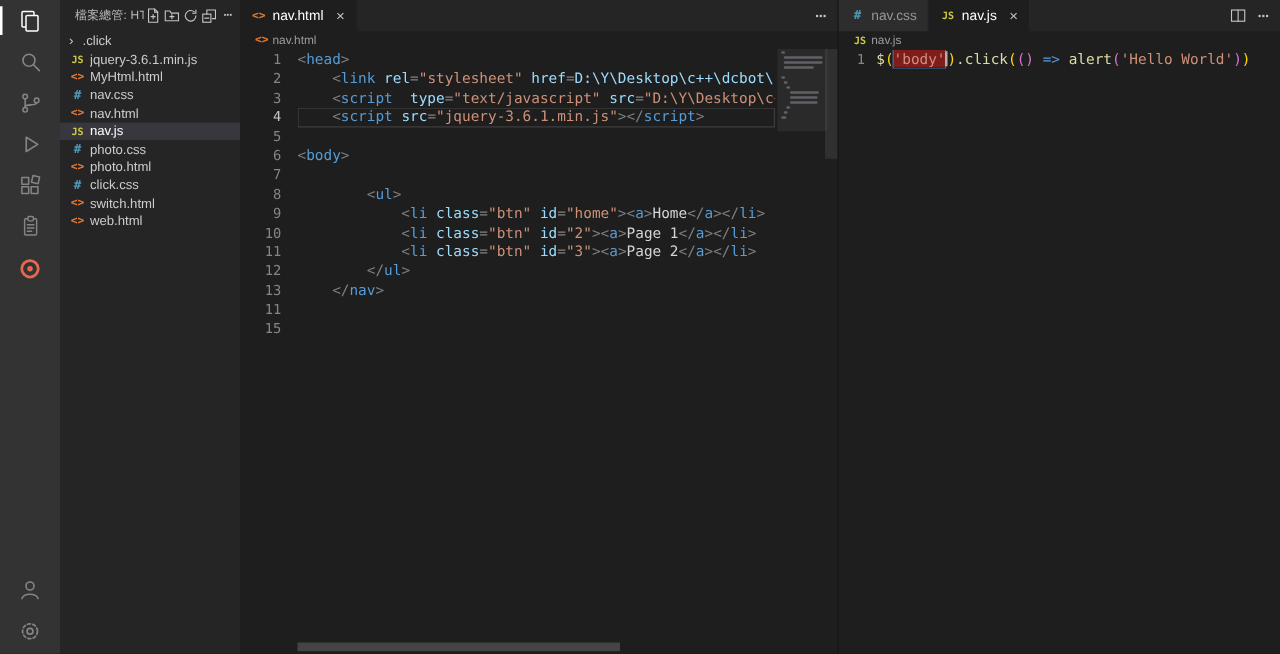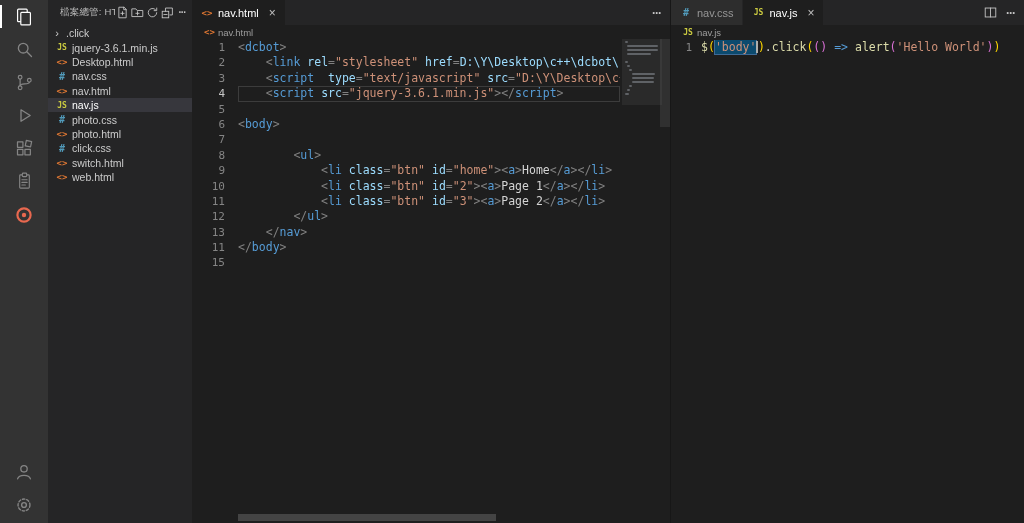--- a/index.html
+++ b/index.html
@@ -61,21 +61,21 @@
   .code-row.active .line-content{box-shadow:inset 0 0 0 1px #3c3c3c}
   .tk-p{color:#808080}
   .tk-tag{color:#569cd6}
   .tk-attr{color:#9cdcfe}
   .tk-str{color:#ce9178}
   .tk-txt{color:#d4d4d4}
   .tk-fn{color:#dcdcaa}
   .tk-kw{color:#569cd6}
   .tk-b1{color:#ffd700}
   .tk-b2{color:#da70d6}
-  .tk-sel{background:#0c4a6e;box-shadow:0 0 0 1px #3e6a96}
+  .tk-sel{background:#7f1d1d;box-shadow:0 0 0 1px #3e6a96}
   .cursor{display:inline-block;width:1.5px;height:12px;background:#aeafad;vertical-align:middle;margin:0 0 2px 0}
 
   
   .minimap{position:absolute;top:2px;right:11px;width:34px}
   .minimap::before{content:"";position:absolute;top:-2px;left:-3px;right:-3px;height:66px;background:rgba(121,121,121,.13)}
   .mini-line{height:2px;margin-bottom:2px;background:#8a8f98;opacity:.55;border-radius:1px}
   .v-scrollbar{position:absolute;top:0;right:0;width:10px;bottom:0}
   .v-thumb{width:100%;height:88px;background:rgba(121,121,121,.2)}
   .h-scrollbar{position:absolute;left:46px;bottom:2px;height:7px;width:420px}
   .h-thumb{width:258px;height:100%;background:rgba(121,121,121,.42)}
@@ -188,21 +188,21 @@
         <div class="file-row folder">
           <span class="chevron">›</span>
           <span class="flabel">.click</span>
         </div>
         <div class="file-row">
           <span class="ficon js">JS</span>
           <span class="flabel">jquery-3.6.1.min.js</span>
         </div>
         <div class="file-row">
           <span class="ficon html">&lt;&gt;</span>
-          <span class="flabel">Desktop.html</span>
+          <span class="flabel">MyHtml.html</span>
         </div>
         <div class="file-row">
           <span class="ficon css">#</span>
           <span class="flabel">nav.css</span>
         </div>
         <div class="file-row">
           <span class="ficon html">&lt;&gt;</span>
           <span class="flabel">nav.html</span>
         </div>
         <div class="file-row selected">
@@ -244,21 +244,21 @@
       </div>
     </div>
     <div class="breadcrumb">
       <span class="ficon html">&lt;&gt;</span>
       <span>nav.html</span>
     </div>
     <div class="editor">
       <div class="code" id="code-left">
           <div class="code-row">
             <span class="line-num">1</span>
-            <span class="line-content"><span class="tk-p">&lt;</span><span class="tk-tag">dcbot</span><span class="tk-p">&gt;</span></span>
+            <span class="line-content"><span class="tk-p">&lt;</span><span class="tk-tag">head</span><span class="tk-p">&gt;</span></span>
           </div>
           <div class="code-row">
             <span class="line-num">2</span>
             <span class="line-content"><span class="tk-txt">    </span><span class="tk-p">&lt;</span><span class="tk-tag">link</span><span class="tk-txt"> </span><span class="tk-attr">rel</span><span class="tk-p">=</span><span class="tk-str">"stylesheet"</span><span class="tk-txt"> </span><span class="tk-attr">href</span><span class="tk-p">=</span><span class="tk-attr">D:\Y\Desktop\c++\dcbot\html\</span></span>
           </div>
           <div class="code-row">
             <span class="line-num">3</span>
             <span class="line-content"><span class="tk-txt">    </span><span class="tk-p">&lt;</span><span class="tk-tag">script</span><span class="tk-txt">  </span><span class="tk-attr">type</span><span class="tk-p">=</span><span class="tk-str">"text/javascript"</span><span class="tk-txt"> </span><span class="tk-attr">src</span><span class="tk-p">=</span><span class="tk-str">"D:\Y\Desktop\c++\dc</span></span>
           </div>
           <div class="code-row active">
@@ -295,21 +295,20 @@
           <div class="code-row">
             <span class="line-num">12</span>
             <span class="line-content"><span class="tk-txt">        </span><span class="tk-p">&lt;/</span><span class="tk-tag">ul</span><span class="tk-p">&gt;</span></span>
           </div>
           <div class="code-row">
             <span class="line-num">13</span>
             <span class="line-content"><span class="tk-txt">    </span><span class="tk-p">&lt;/</span><span class="tk-tag">nav</span><span class="tk-p">&gt;</span></span>
           </div>
           <div class="code-row">
             <span class="line-num">11</span>
-            <span class="line-content"><span class="tk-p">&lt;/</span><span class="tk-tag">body</span><span class="tk-p">&gt;</span></span>
           </div>
           <div class="code-row">
             <span class="line-num">15</span>
             <span class="line-content"></span>
           </div>
         </div>
       <div class="minimap" id="minimap">
           <div class="mini-line" style="margin-left: 0px; width: 3.3px;"></div>
           <div class="mini-line" style="margin-left: 2.2px; width: 30.8px;"></div>
           <div class="mini-line" style="margin-left: 2.2px; width: 30.8px;"></div>

